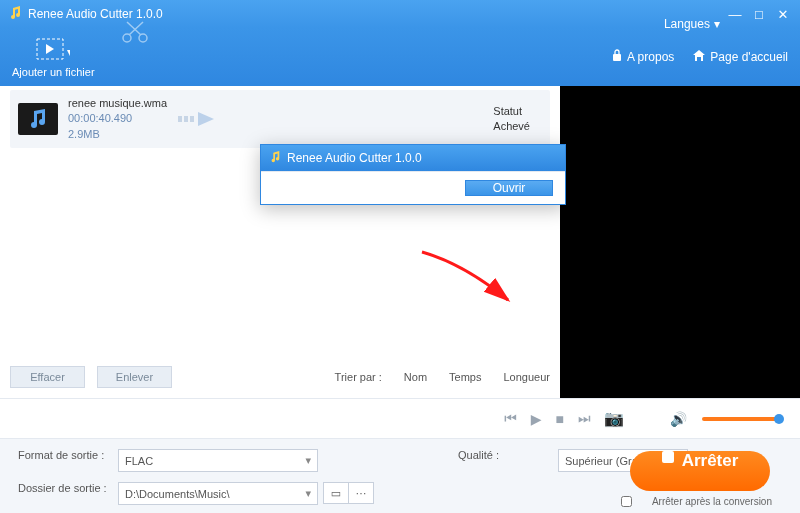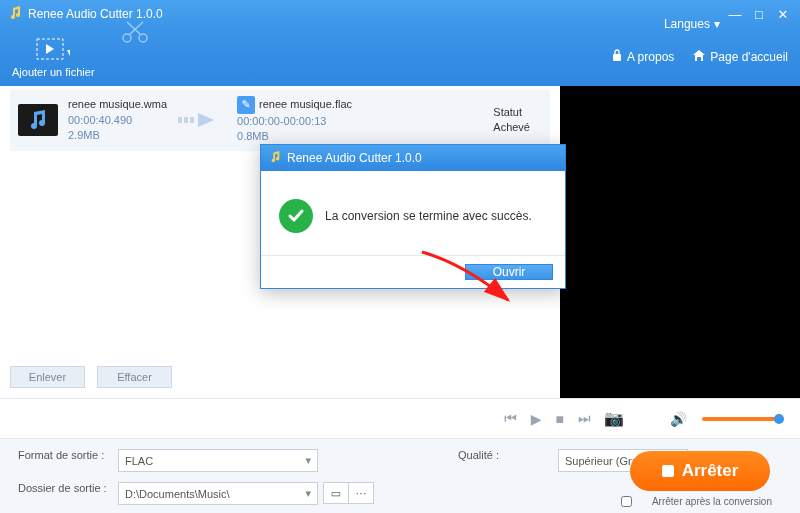--- a/index.html
+++ b/index.html
@@ -38,21 +38,21 @@
 .formrow{display:flex;margin-bottom:10px;}
 .formrow label{width:100px;}
 .combo{border:1px solid #c8d0dc;background:#fff;height:23px;display:flex;align-items:center;padding:0 6px;font-size:11px;position:relative;}
 .combo .caret{position:absolute;right:6px;color:#888;}
 .combo.format{width:200px;}
 .combo.quality{width:130px;}
 .combo.path{width:200px;}
 .qlabel{margin-left:140px;width:50px;}
 .pathbtns{display:flex;margin-left:6px;}
 .pathbtns .pb{width:26px;height:22px;border:1px solid #c8d0dc;background:#fff;margin-left:-1px;display:flex;align-items:center;justify-content:center;cursor:pointer;font-size:11px;color:#666;}
-.stopbtn{position:absolute;right:30px;top:12px;width:140px;height:40px;background:linear-gradient(#ff8a1f,#ff6a00);border-radius:20px;color:#fff;font-size:17px;display:flex;align-items:center;justify-content:center;gap:8px;cursor:pointer;font-weight:bold;}
+.stopbtn{position:absolute;right:30px;top:12px;width:140px;height:40px;background:linear-gradient(#ff8a1f,#ff6a00);border-radius:20px;color:#fff;font-size:17px;display:flex;align-items:flex-start;justify-content:center;gap:8px;cursor:pointer;font-weight:bold;}
 .stopbtn .sq{width:12px;height:12px;background:#fff;border-radius:2px;}
 .checkafter{position:absolute;right:28px;bottom:6px;font-size:10px;color:#666;display:flex;align-items:flex-start;gap:20px;}
 .checkafter input{width:11px;height:11px;}
 
 .dialog{position:absolute;left:260px;top:144px;width:306px;background:#fff;border:1px solid #2f87e0;box-shadow:0 4px 18px rgba(0,0,0,.25);}
 .dialog .dtitle{height:26px;background:linear-gradient(#4aa3f0,#2f87e0);color:#fff;font-size:12px;display:flex;align-items:center;padding:0 8px;}
 .dialog .dbody{padding:28px 18px 22px 18px;display:flex;align-items:center;font-size:12px;color:#333;}
 .dialog .dcheck{width:34px;height:34px;border-radius:50%;background:#29b24a;display:flex;align-items:center;justify-content:center;margin-right:12px;}
 .dialog .dactions{display:flex;border-top:1px solid #e4e9f0;padding:8px 12px;justify-content:flex-end;gap:14px;}
 .dialog .dbtn{width:88px;height:16px;background:linear-gradient(#5aabf2,#3b95e8);color:#fff;font-size:12px;border:1px solid #2f87e0;cursor:pointer;}
@@ -138,34 +138,35 @@
       <div class="arrowcol">
         <svg width="48" height="18" viewBox="0 0 48 18">
             <g fill="#c7d5e6">
               <rect x="0" y="6" width="4" height="6"></rect>
               <rect x="6" y="6" width="4" height="6"></rect>
               <rect x="12" y="6" width="4" height="6"></rect>
             </g>
             <polygon points="20,2 36,9 20,16" fill="#bcd1ea"></polygon>
           </svg>
       </div>
-      <div class="fileinfo">
-        <div><span class="convicon">✎</span><span class="fname">renee musique.flac</span></div>
-        <div class="gray">00:00:00-00:00:13</div>
-        <div class="gray">0.8MB</div>
-      </div>
       <div class="statcol">
         <div>Statut</div>
         <div>Achevé</div>
       </div>
     </div>
 
     <div class="listfooter">
+      <button class="lfbtn">Effacer</button>
       <button class="lfbtn">Enlever</button>
-      <button class="lfbtn">Effacer</button>
+      <div class="sortarea">
+        <span>Trier par :</span>
+        <span class="sortkey">Nom</span>
+        <span class="sortkey">Temps</span>
+        <span class="sortkey">Longueur</span>
+      </div>
     </div>
   </div>
   <div class="preview"></div>
 </div>
 
 <div class="player">
   <span class="pbtn">⏮</span>
   <span class="pbtn">▶</span>
   <span class="pbtn">■</span>
   <span class="pbtn">⏭</span>
@@ -211,28 +212,20 @@
 
 <div class="dialog">
   <div class="dtitle">
     <span style="margin-right:6px;">
       <svg width="12" height="12" viewBox="0 0 14 14">
           <path d="M5 2 L12 0 V9 A2 2 0 1 1 10 7 V3 L7 3.7 V11 A2 2 0 1 1 5 9 Z" fill="#ffd24d"></path>
         </svg>
     </span>
     <span>Renee Audio Cutter 1.0.0</span>
   </div>
-  <div class="dbody">
-    <span class="dcheck">
-      <svg width="20" height="20" viewBox="0 0 20 20">
-          <path d="M4 10 L8 14 L16 5" fill="none" stroke="#fff" stroke-width="3" stroke-linecap="round" stroke-linejoin="round"></path>
-        </svg>
-    </span>
-    <span>La conversion se termine avec succès.</span>
-  </div>
   <div class="dactions">
     <button class="dbtn">Ouvrir</button>
   </div>
 </div>
 
 <svg class="redarrow" width="110" height="70">
   <defs>
       <marker id="ah" markerWidth="10" markerHeight="10" refX="8" refY="3" orient="auto">
         <path d="M0,0 L9,3 L0,6 Z" fill="#ff1a1a"></path>
       </marker>

